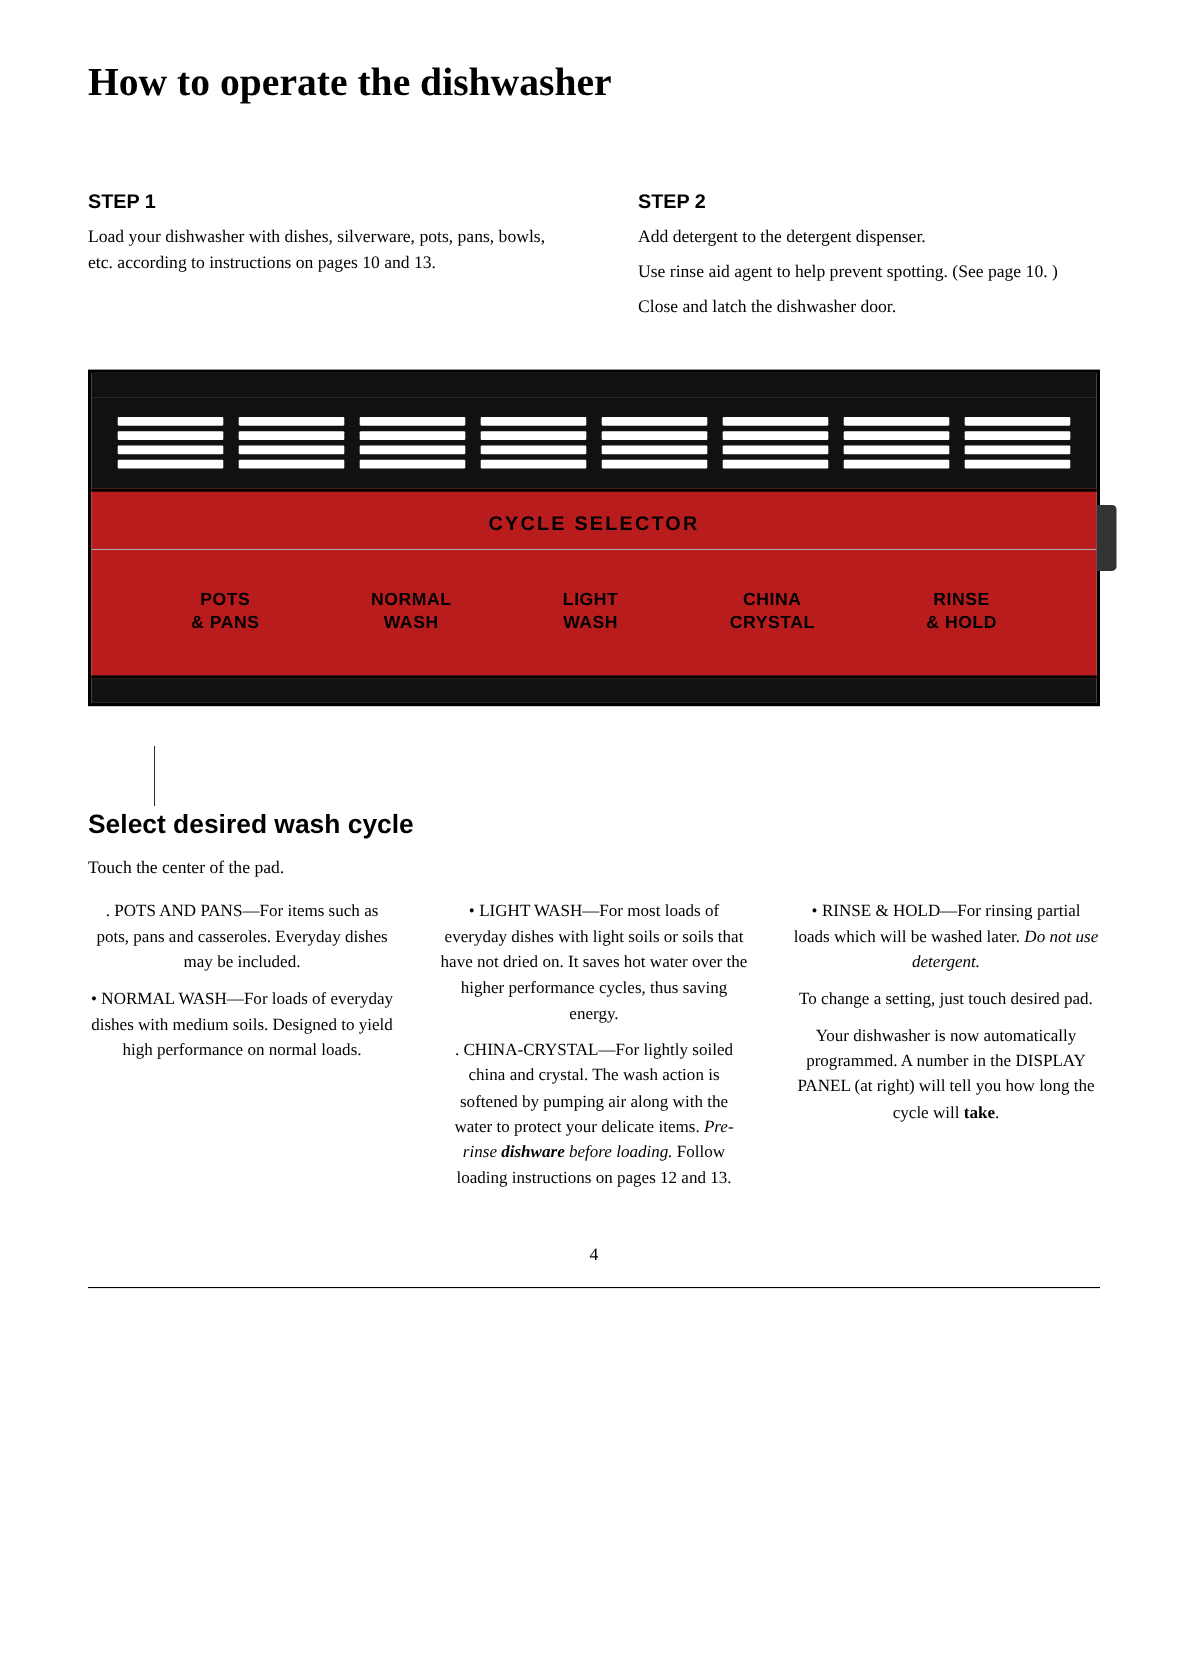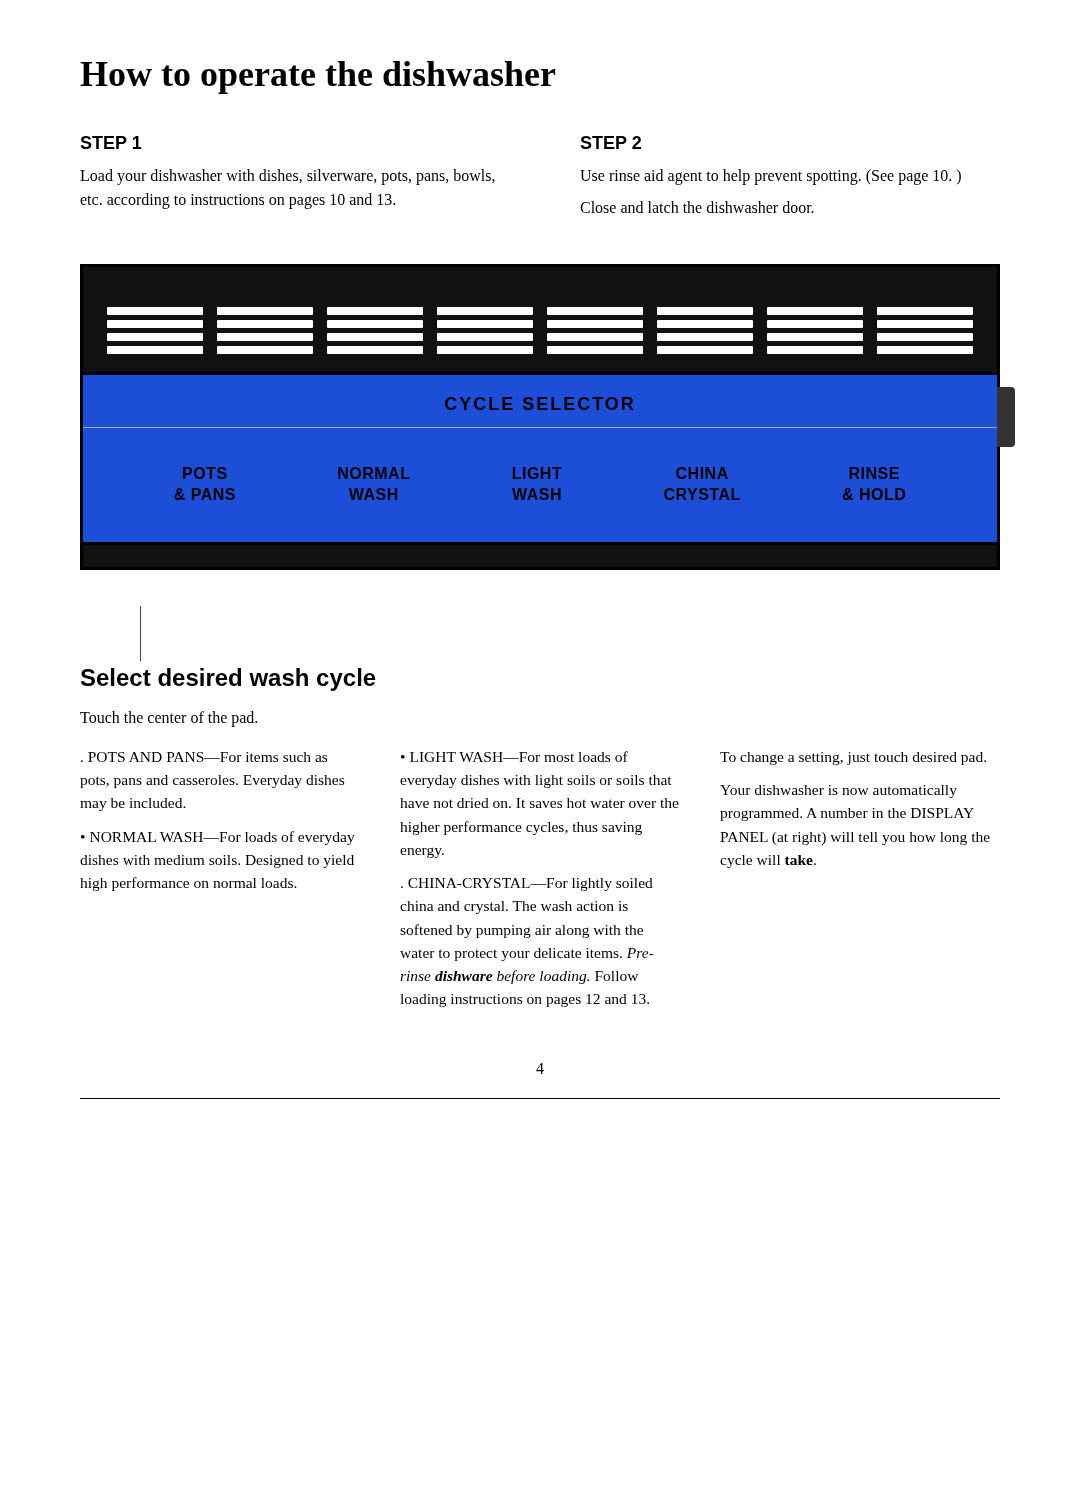--- a/index.html
+++ b/index.html
@@ -25,20 +25,21 @@
       margin-bottom: 36px;
     }
     .step-block {
       flex: 1;
     }
     .step-label {
       font-size: 18px;
       font-weight: bold;
       font-family: Arial, Helvetica, sans-serif;
       margin-bottom: 8px;
+      margin-top: 40px;
     }
     .step-block p {
       font-size: 16px;
       line-height: 1.5;
       margin-bottom: 8px;
     }
 
     
     .dishwasher-diagram {
       border: 3px solid #000;
@@ -65,21 +66,21 @@
       display: flex;
       flex-direction: column;
       gap: 5px;
     }
     .vent-line {
       height: 8px;
       background: #fff;
       border-radius: 1px;
     }
     .diagram-middle {
-      background: #1d4ed8;
+      background: #b91c1c;
       border-top: 3px solid #000;
       border-bottom: 3px solid #000;
       padding: 0;
     }
     .cycle-selector-label {
       text-align: center;
       font-size: 18px;
       font-weight: bold;
       font-family: Arial, Helvetica, sans-serif;
       letter-spacing: 2px;
@@ -139,20 +140,21 @@
       display: flex;
       gap: 40px;
     }
     .step3-col {
       flex: 1;
       font-size: 15.5px;
       line-height: 1.5;
     }
     .step3-col p {
       margin-bottom: 10px;
+      text-align: center;
     }
     .step3-col p em {
       font-style: italic;
     }
     .step3-col p strong {
       font-weight: bold;
     }
     .bullet-dot::before {
       content: "•";
       margin-right: 4px;
@@ -179,20 +181,21 @@
 
 <h1>How to operate the dishwasher</h1>
 
 <div class="steps-top">
   <div class="step-block">
     <div class="step-label">STEP 1</div>
     <p>Load your dishwasher with dishes, silverware, pots, pans, bowls, etc. according to instructions on pages 10 and 13.</p>
   </div>
   <div class="step-block">
     <div class="step-label">STEP 2</div>
+    <p>Add detergent to the detergent dispenser.</p>
     <p>Use rinse aid agent to help prevent spotting. (See page 10. )</p>
     <p>Close and latch the dishwasher door.</p>
   </div>
 </div>
 
 <div class="diagram-wrapper">
   <div class="dishwasher-diagram">
     <div class="diagram-top-bar"></div>
     <div class="diagram-vents-row">
       <div class="vent-block">
@@ -275,20 +278,21 @@
       <p>. POTS AND PANS—For items such as pots, pans and casseroles. Everyday dishes may be included.</p>
       <p><span class="bullet-dot"></span>NORMAL WASH—For loads of everyday dishes with medium soils. Designed to yield high performance on normal loads.</p>
     </div>
 
     <div class="step3-col">
       <p><span class="bullet-dot"></span>LIGHT WASH—For most loads of everyday dishes with light soils or soils that have not dried on. It saves hot water over the higher performance cycles, thus saving energy.</p>
       <p>. CHINA-CRYSTAL—For lightly soiled china and crystal. The wash action is softened by pumping air along with the water to protect your delicate items. <em>Pre-rinse <strong>dishware</strong> before loading.</em> Follow loading instructions on pages 12 and 13.</p>
     </div>
 
     <div class="step3-col">
+      <p><span class="bullet-dot"></span>RINSE &amp; HOLD—For rinsing partial loads which will be washed later. <em>Do not use detergent.</em></p>
       <p>To change a setting, just touch desired pad.</p>
       <p>Your dishwasher is now automatically programmed. A number in the DISPLAY PANEL (at right) will tell you how long the cycle will <strong>take</strong>.</p>
     </div>
   </div>
 </div>
 
 <div class="page-number">
   <span>4</span>
 </div>
 <hr class="bottom-rule">

